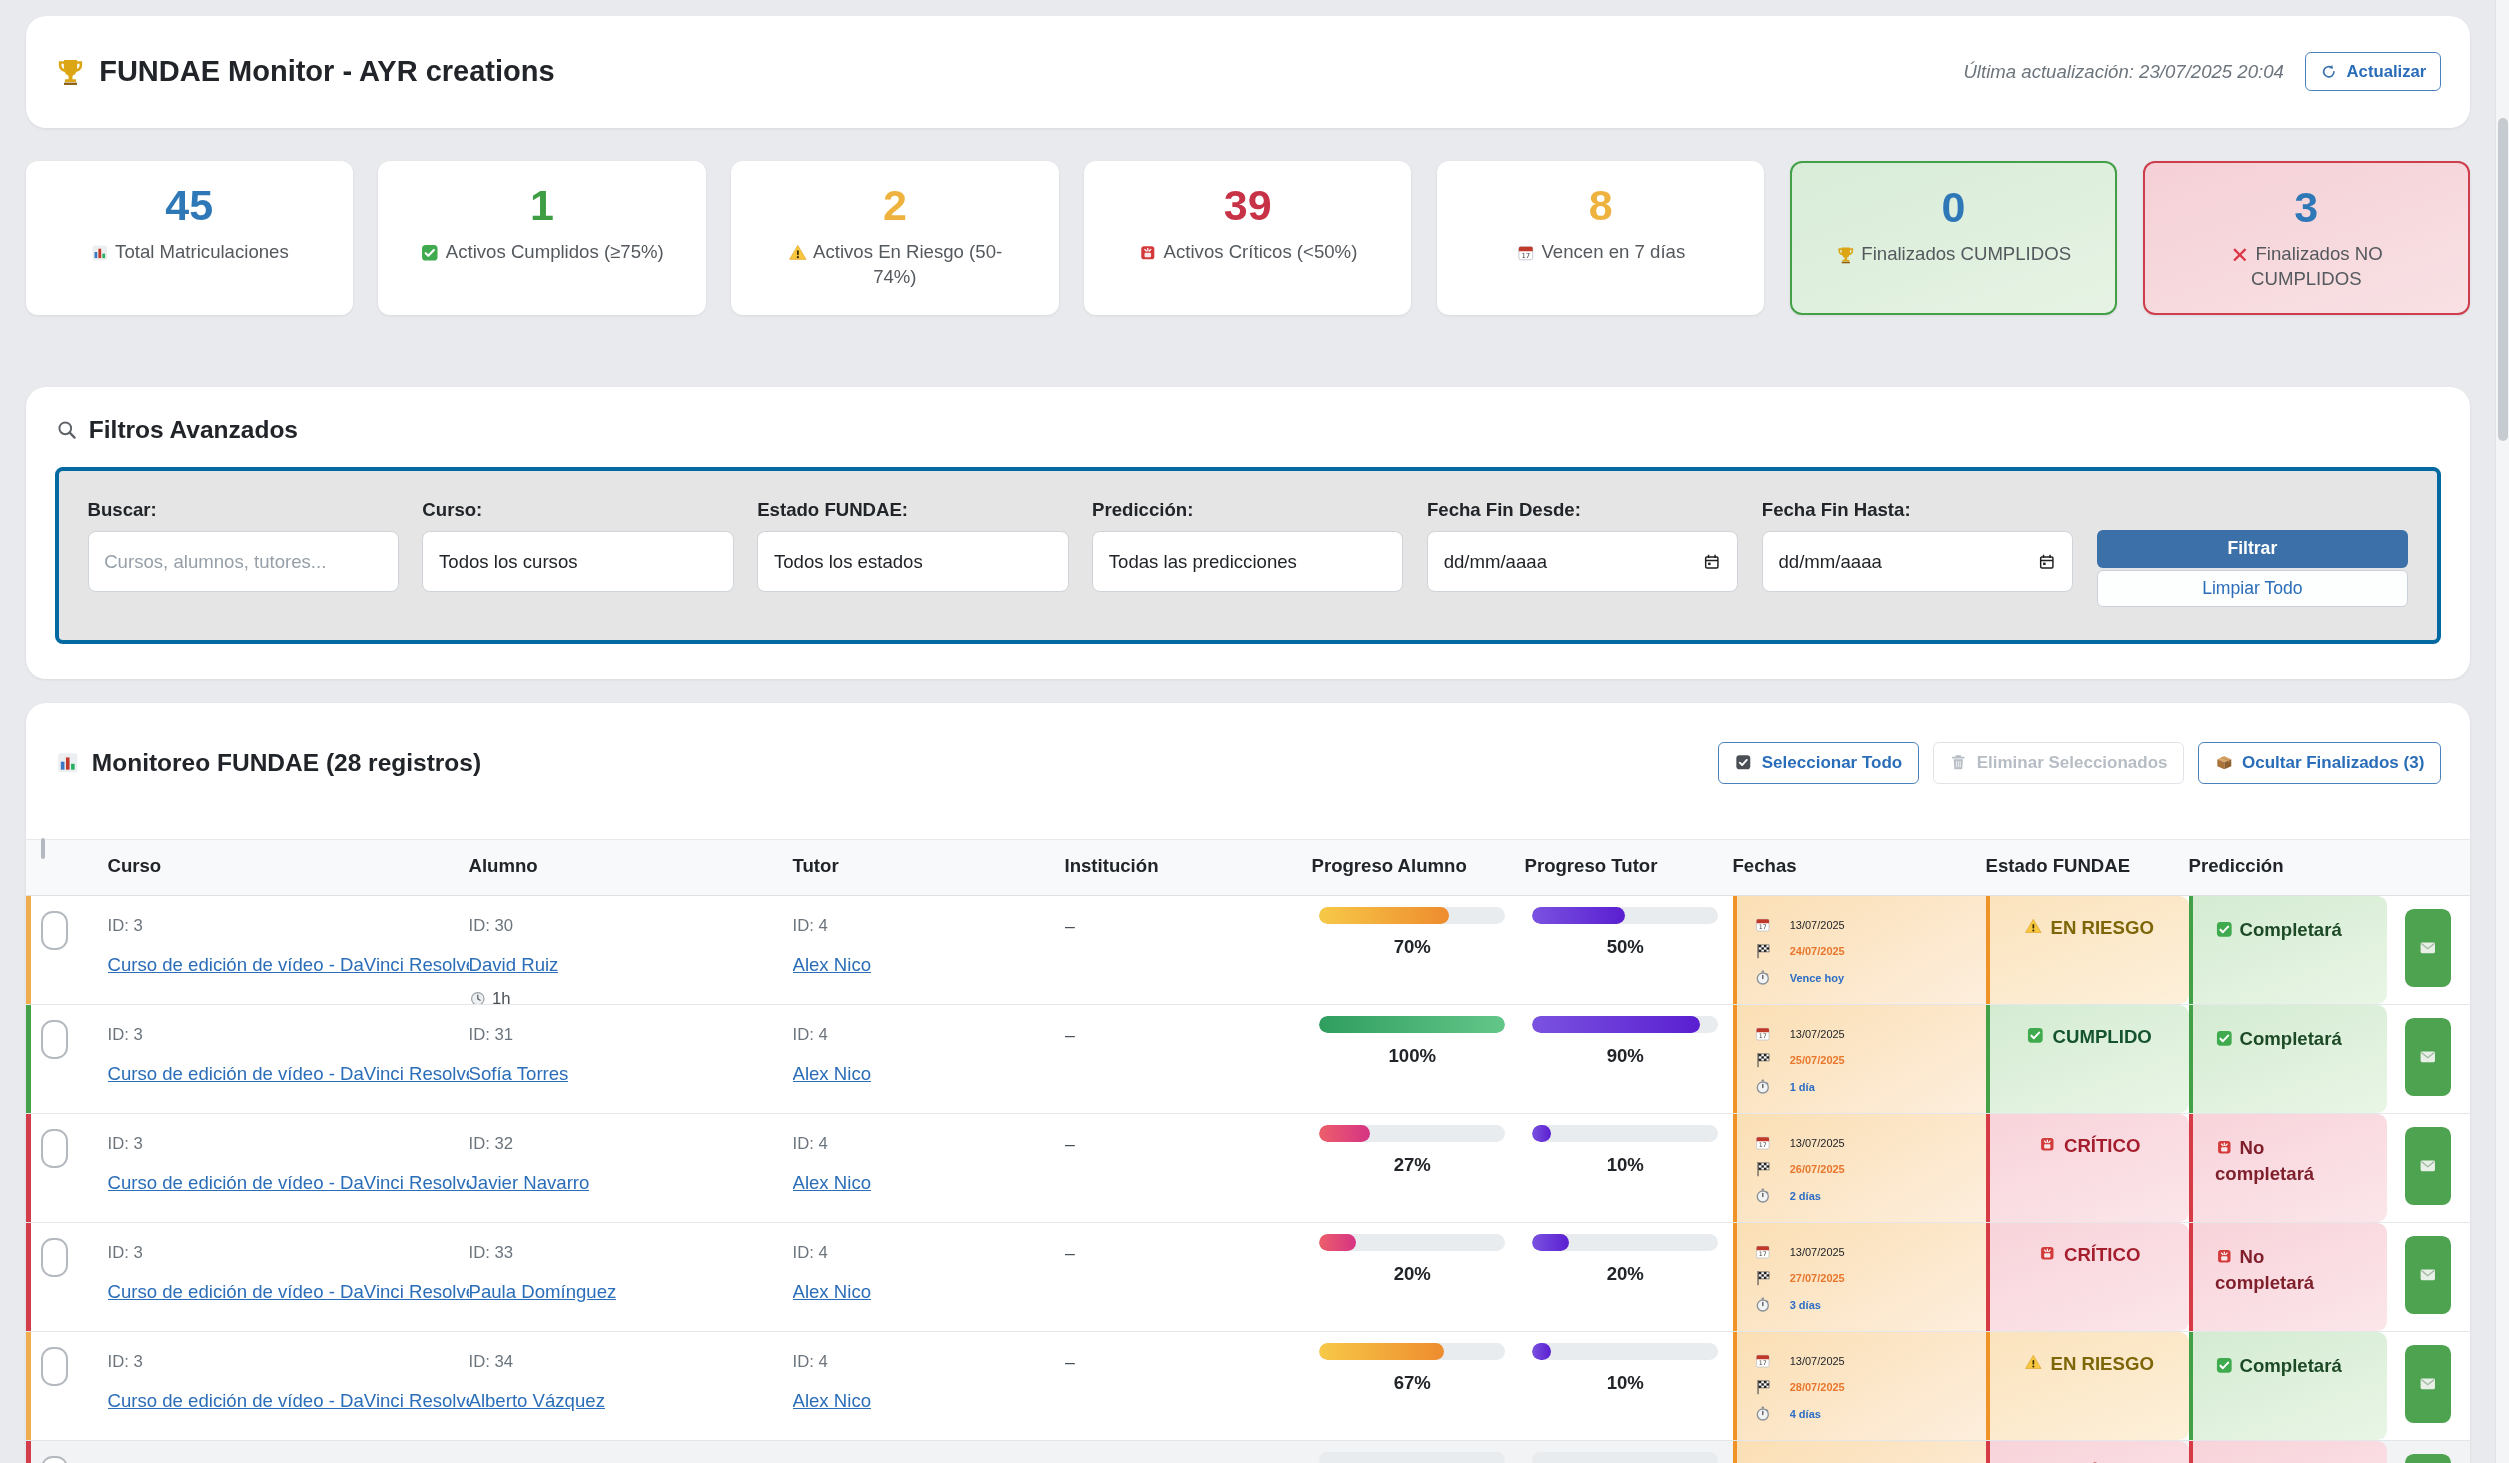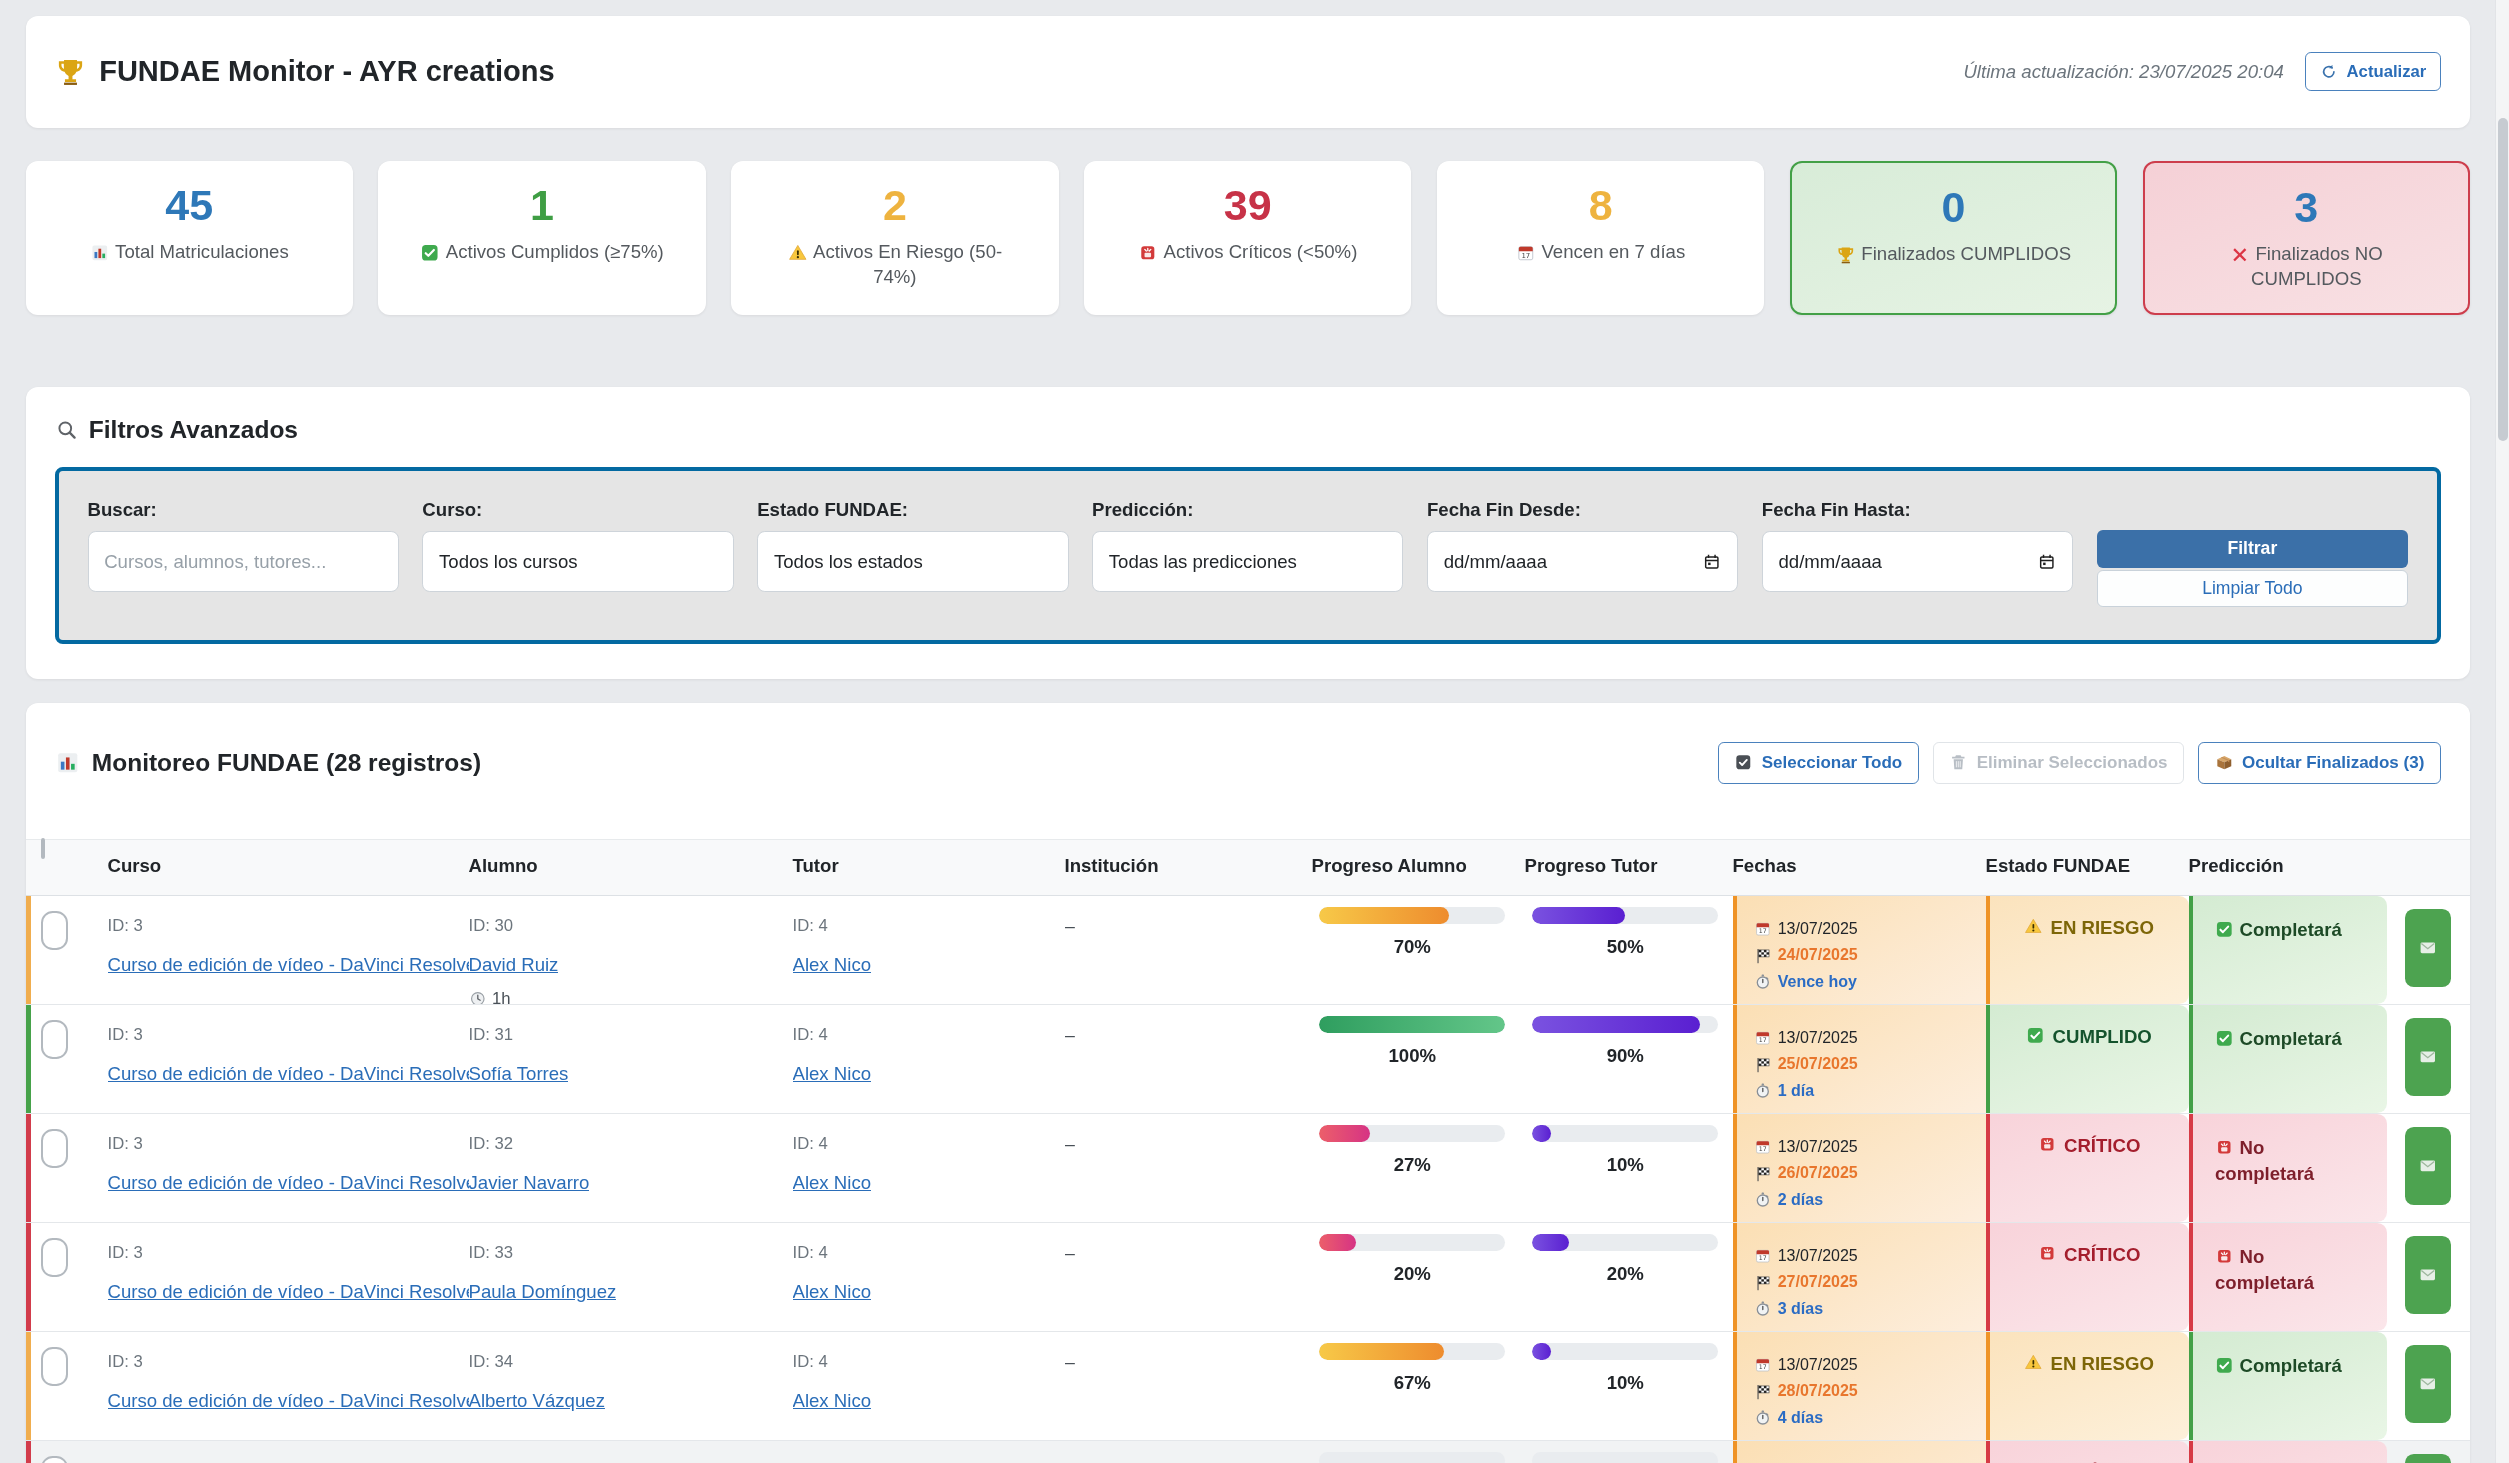--- a/index.html
+++ b/index.html
@@ -1,18 +1,18 @@
 <!DOCTYPE html>
 <html><head>
 <meta charset="utf-8">
 <style>
   * { margin:0; padding:0; box-sizing:border-box; }
   html,body { width:2509px; height:1463px; overflow:hidden; }
   body { background:#e8eaed; font-family:"Liberation Sans","DejaVu Sans",sans-serif; color:#212529; }
-  .card { background:#fff; border-radius:12px; box-shadow:0 1px 2.9px rgba(0,0,0,.07); }
+  .card { background:#fff; border-radius:20px; box-shadow:0 1px 2.9px rgba(0,0,0,.07); }
   .ic { display:inline-block; vertical-align:middle; flex:none; }.ic18{width:17.6px;height:17.6px}.ic19{width:18.6px;height:18.6px}
   .ic20{width:19.6px;height:19.6px}.ic22{width:21.6px;height:21.6px}.ic24{width:23.5px;height:23.5px}
   .ic26{width:25.5px;height:25.5px}.ic30{width:31px;height:31px}
 
   
   .topcard { margin:15.7px 39px 0 25.5px; height:112px; display:flex; align-items:center; justify-content:space-between; padding:0 29px; }
   .apptitle { display:flex; align-items:center; gap:13.7px; font-size:29px; font-weight:600; }
   .topright { display:flex; align-items:center; gap:21.6px; }
   .lastupd { font-style:italic; color:#6c757d; font-size:18.6px; }
   .refreshbtn { display:flex; align-items:center; gap:8.8px; background:#fff; border:1.5px solid #4a81bd; color:#2a6db8; border-radius:5.9px; padding:8.8px 13.7px; font-size:16.7px; font-weight:600; cursor:pointer; font-family:inherit; }
@@ -67,21 +67,21 @@
   .c-pa,.c-pt { padding-top:11.8px; }
   .track { width:186px; height:16.7px; margin-left:7.8px; background:#e9ecef; border-radius:8.8px; overflow:hidden; }
   .fill { height:100%; border-radius:8.8px; }
   .f-orange{background:linear-gradient(90deg,#f7c948,#ee8c2e)}
   .f-green {background:linear-gradient(90deg,#2f9e5f,#63c689)}
   .f-red   {background:linear-gradient(90deg,#ec5f6a,#d63384)}
   .f-purple{background:linear-gradient(90deg,#7a52e0,#5a1fd1)}
   .pct { width:186px; margin-left:7.8px; margin-top:11.8px; text-align:center; font-size:18.6px; font-weight:600; }
 
   .c-fechas { padding:15.7px 0 0; border-left:4.9px solid #ef9326; background:linear-gradient(150deg,#fbdfb4,#fdeedd); }
-  .fl { display:flex; align-items:flex-end; gap:6px; padding-left:17.6px; height:26.5px; font-size:16px; }
+  .fl { display:flex; align-items:center; gap:18px; padding-left:17.6px; height:26.5px; font-size:11px; }
   .f-ini{color:#212529;font-weight:500} .f-fin{color:#e8762d;font-weight:700} .f-dias{color:#2b6cc4;font-weight:700}
 
   .c-estado,.c-pred { padding-top:21.6px; display:flex; justify-content:center; border-radius:0 9.8px 9.8px 0; }
   .est { display:flex; align-items:flex-start; gap:7.8px; font-size:18.6px; font-weight:700; white-space:nowrap; }
   .prd { width:149px; font-size:18.6px; font-weight:700; line-height:25.5px; }
   .prd .ic { margin-right:5.9px; vertical-align:-2.9px; }
   .st-warning { background:linear-gradient(160deg,#fbe3bd,#fdf0da); border-left:4.9px solid #ef9326; color:#7d6608; }
   .st-success { background:linear-gradient(160deg,#d4ebd2,#e9f6e6); border-left:4.9px solid #43a047; color:#14532d; }
   .st-danger  { background:linear-gradient(160deg,#f8d3da,#fbe6ea); border-left:4.9px solid #d63a45; color:#a41e2d; }
   .pr-success { background:linear-gradient(160deg,#d4ebd2,#e9f6e6); border-left:4.9px solid #43a047; color:#1d4a26; }

